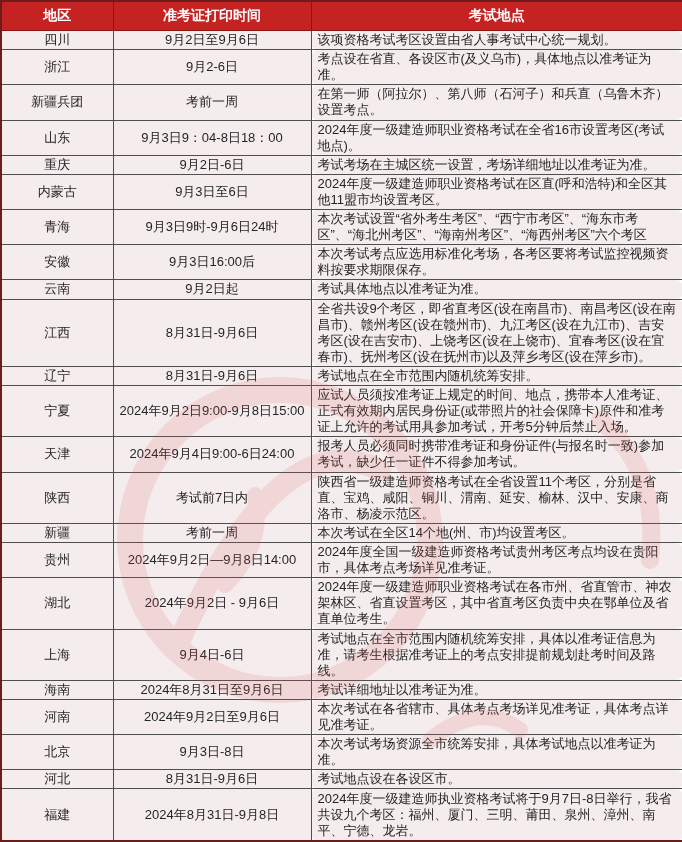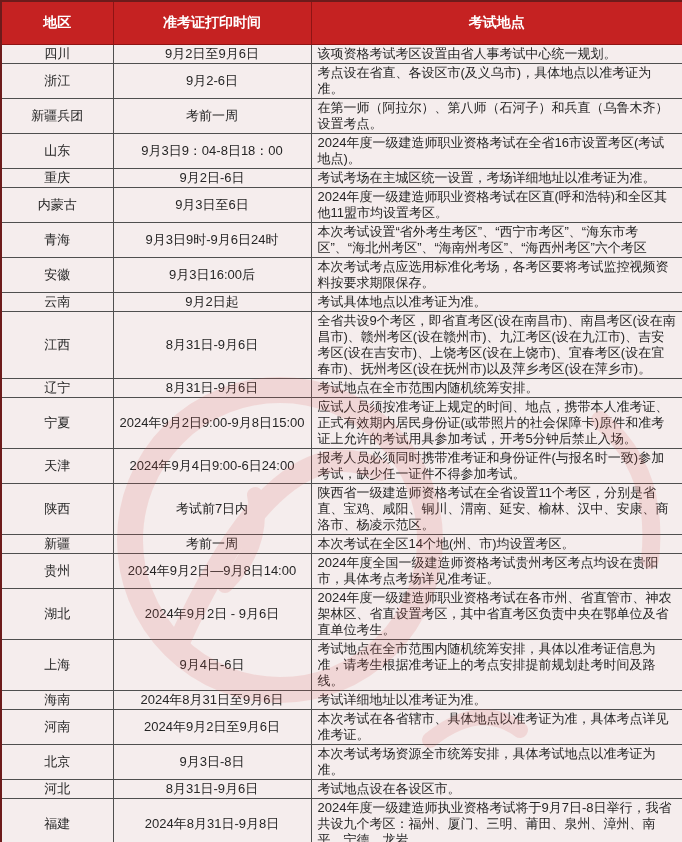--- a/index.html
+++ b/index.html
@@ -15,21 +15,21 @@
     width: 682px; height: 842px;
     border: 2px solid #6d1b1b;
     position: relative; z-index: 1;
   }
   table.exam-table th {
     background: #c52222;
     color: #ffffff;
     font-size: 14px;
     font-weight: bold;
     text-align: center;
-    padding: 11px 4px;
+    padding: 4px 4px;
     border: 1px solid #8e1414;
     height: 20px;
   }
   table.exam-table td {
     border: 1px solid #4f4f4f;
     background: #f5eded;
     font-size: 13px;
     line-height: 16px;
     color: #252525;
     padding: 1px 6px;
@@ -37,21 +37,21 @@
     word-break: break-all;
   }
   td.region {
     font-weight: normal;
     text-align: center;
     font-size: 13.5px;
     color: #1c1c1c;
     padding: 1px 2px;
   }
   td.time { text-align: center; }
-  td.location { text-align: left; }
+  td.location { text-align: left; border-radius: 7px; }
   .watermark {
     position: absolute;
     left: 0; top: 0; width: 682px; height: 842px;
     z-index: 2;
     pointer-events: none;
   }
 </style>
 </head>
 <body>
 
@@ -162,21 +162,21 @@
           <td class="location">考试地点在全市范围内随机统筹安排，具体以准考证信息为准，请考生根据准考证上的考点安排提前规划赴考时间及路线。</td>
         </tr>
         <tr>
           <td class="region">海南</td>
           <td class="time">2024年8月31日至9月6日</td>
           <td class="location">考试详细地址以准考证为准。</td>
         </tr>
         <tr>
           <td class="region">河南</td>
           <td class="time">2024年9月2日至9月6日</td>
-          <td class="location">本次考试在各省辖市、具体地点以准考证为准，具体考点详见准考证。</td>
+          <td class="location">本次考试在各省辖市、具体考点考场详见准考证，具体考点详见准考证。</td>
         </tr>
         <tr>
           <td class="region">北京</td>
           <td class="time">9月3日-8日</td>
           <td class="location">本次考试考场资源全市统筹安排，具体考试地点以准考证为准。</td>
         </tr>
         <tr>
           <td class="region">河北</td>
           <td class="time">8月31日-9月6日</td>
           <td class="location">考试地点设在各设区市。</td>

